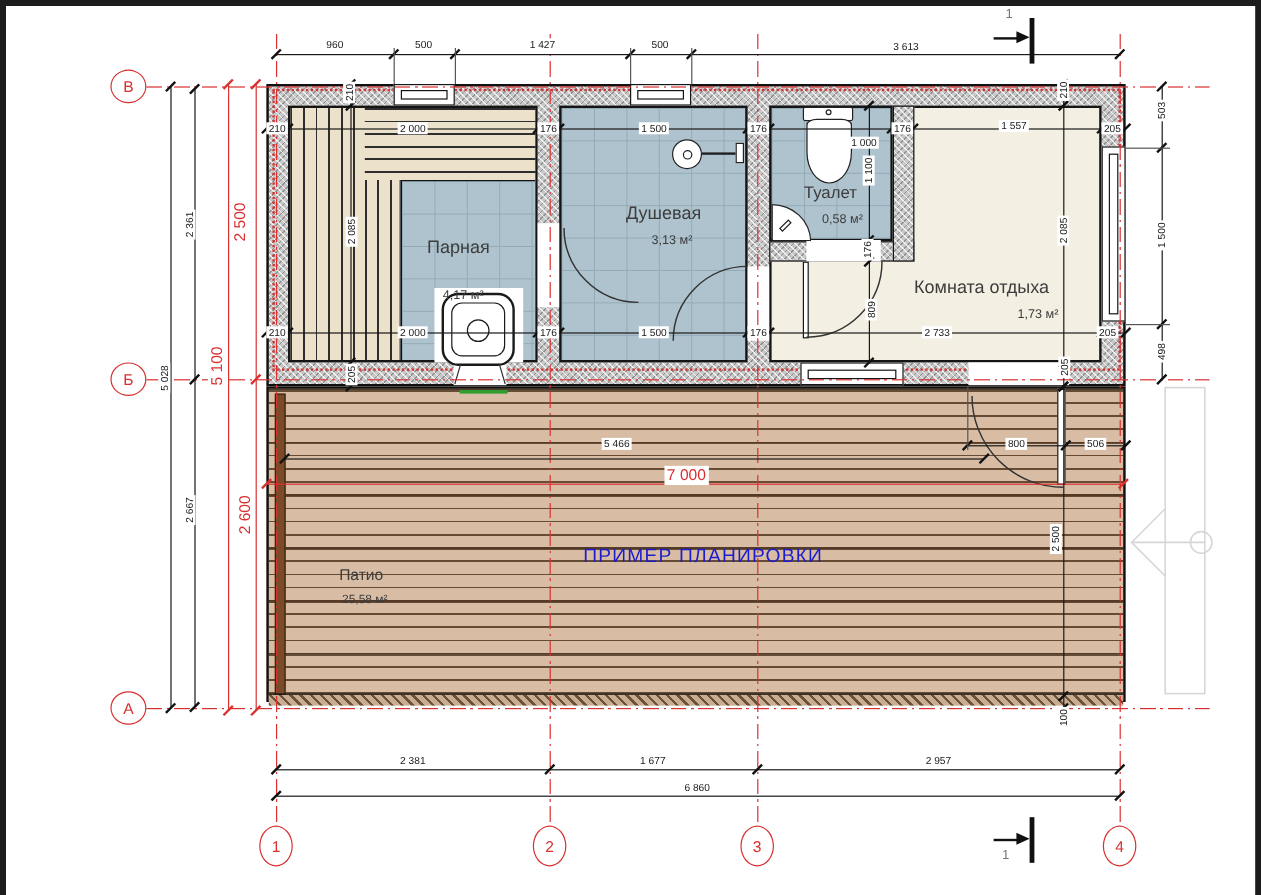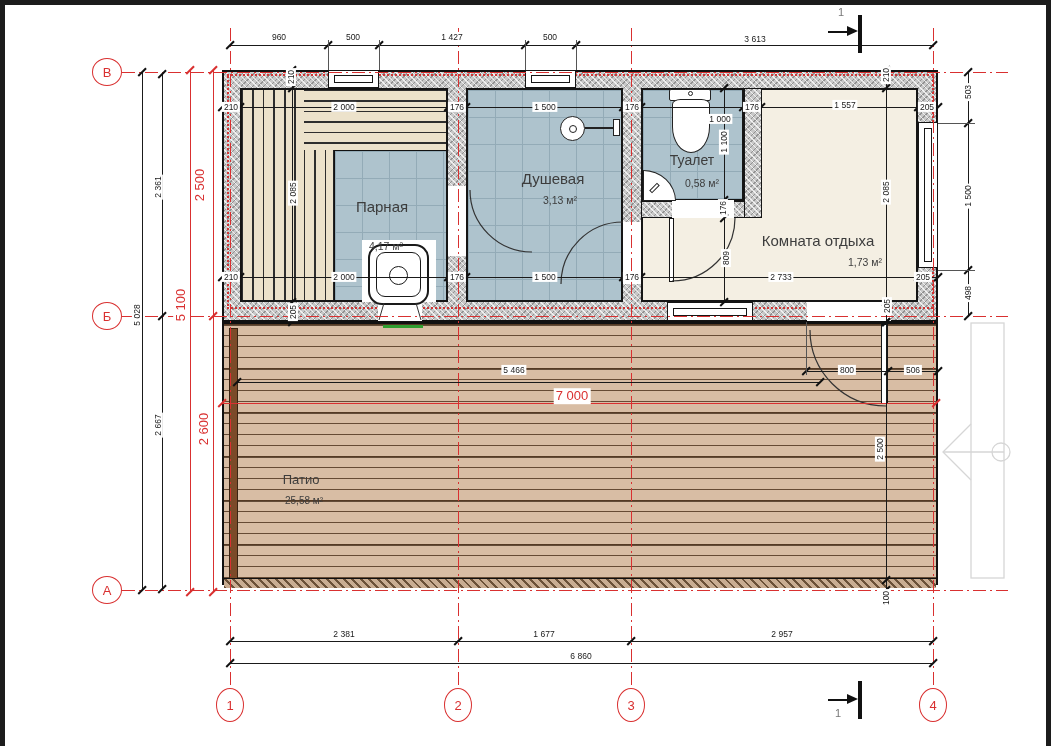--- a/index.html
+++ b/index.html
@@ -295,20 +295,21 @@
   <div class="rarea" style="left:386px;top:246px;">4,17 м²</div>
   <div class="rlbl" style="left:553px;top:178px;">Душевая</div>
   <div class="rarea" style="left:560px;top:200px;">3,13 м²</div>
   <div class="rlbl" style="left:692px;top:160px;font-size:14px;">Туалет</div>
   <div class="rarea" style="left:702px;top:183px;">0,58 м²</div>
   <div class="rlbl" style="left:818px;top:240px;">Комната отдыха</div>
   <div class="rarea" style="left:865px;top:262px;">1,73 м²</div>
   <div class="rlbl" style="left:301px;top:479px;font-size:13px;">Патио</div>
   <div class="rarea" style="left:304px;top:500px;font-size:10px;">25,58 м²</div>
 
+  <div class="note" style="left:586px;top:464px;color:#1c1ccf;">ПРИМЕР ПЛАНИРОВКИ</div>
 
   <div>
     <div class="smlbl" style="left:838px;top:6px;">1</div>
     <div class="abs" style="left:828px;top:31px;width:24px;height:1.5px;background:#111;"></div>
     <div class="abs" style="left:847px;top:26px;width:0;height:0;border-left:11px solid #111;border-top:5.5px solid transparent;border-bottom:5.5px solid transparent;"></div>
     <div class="abs" style="left:858px;top:15px;width:4px;height:38px;background:#111;"></div>
   </div>
   <div>
     <div class="smlbl" style="left:835px;top:707px;">1</div>
     <div class="abs" style="left:828px;top:699px;width:24px;height:1.5px;background:#111;"></div>

